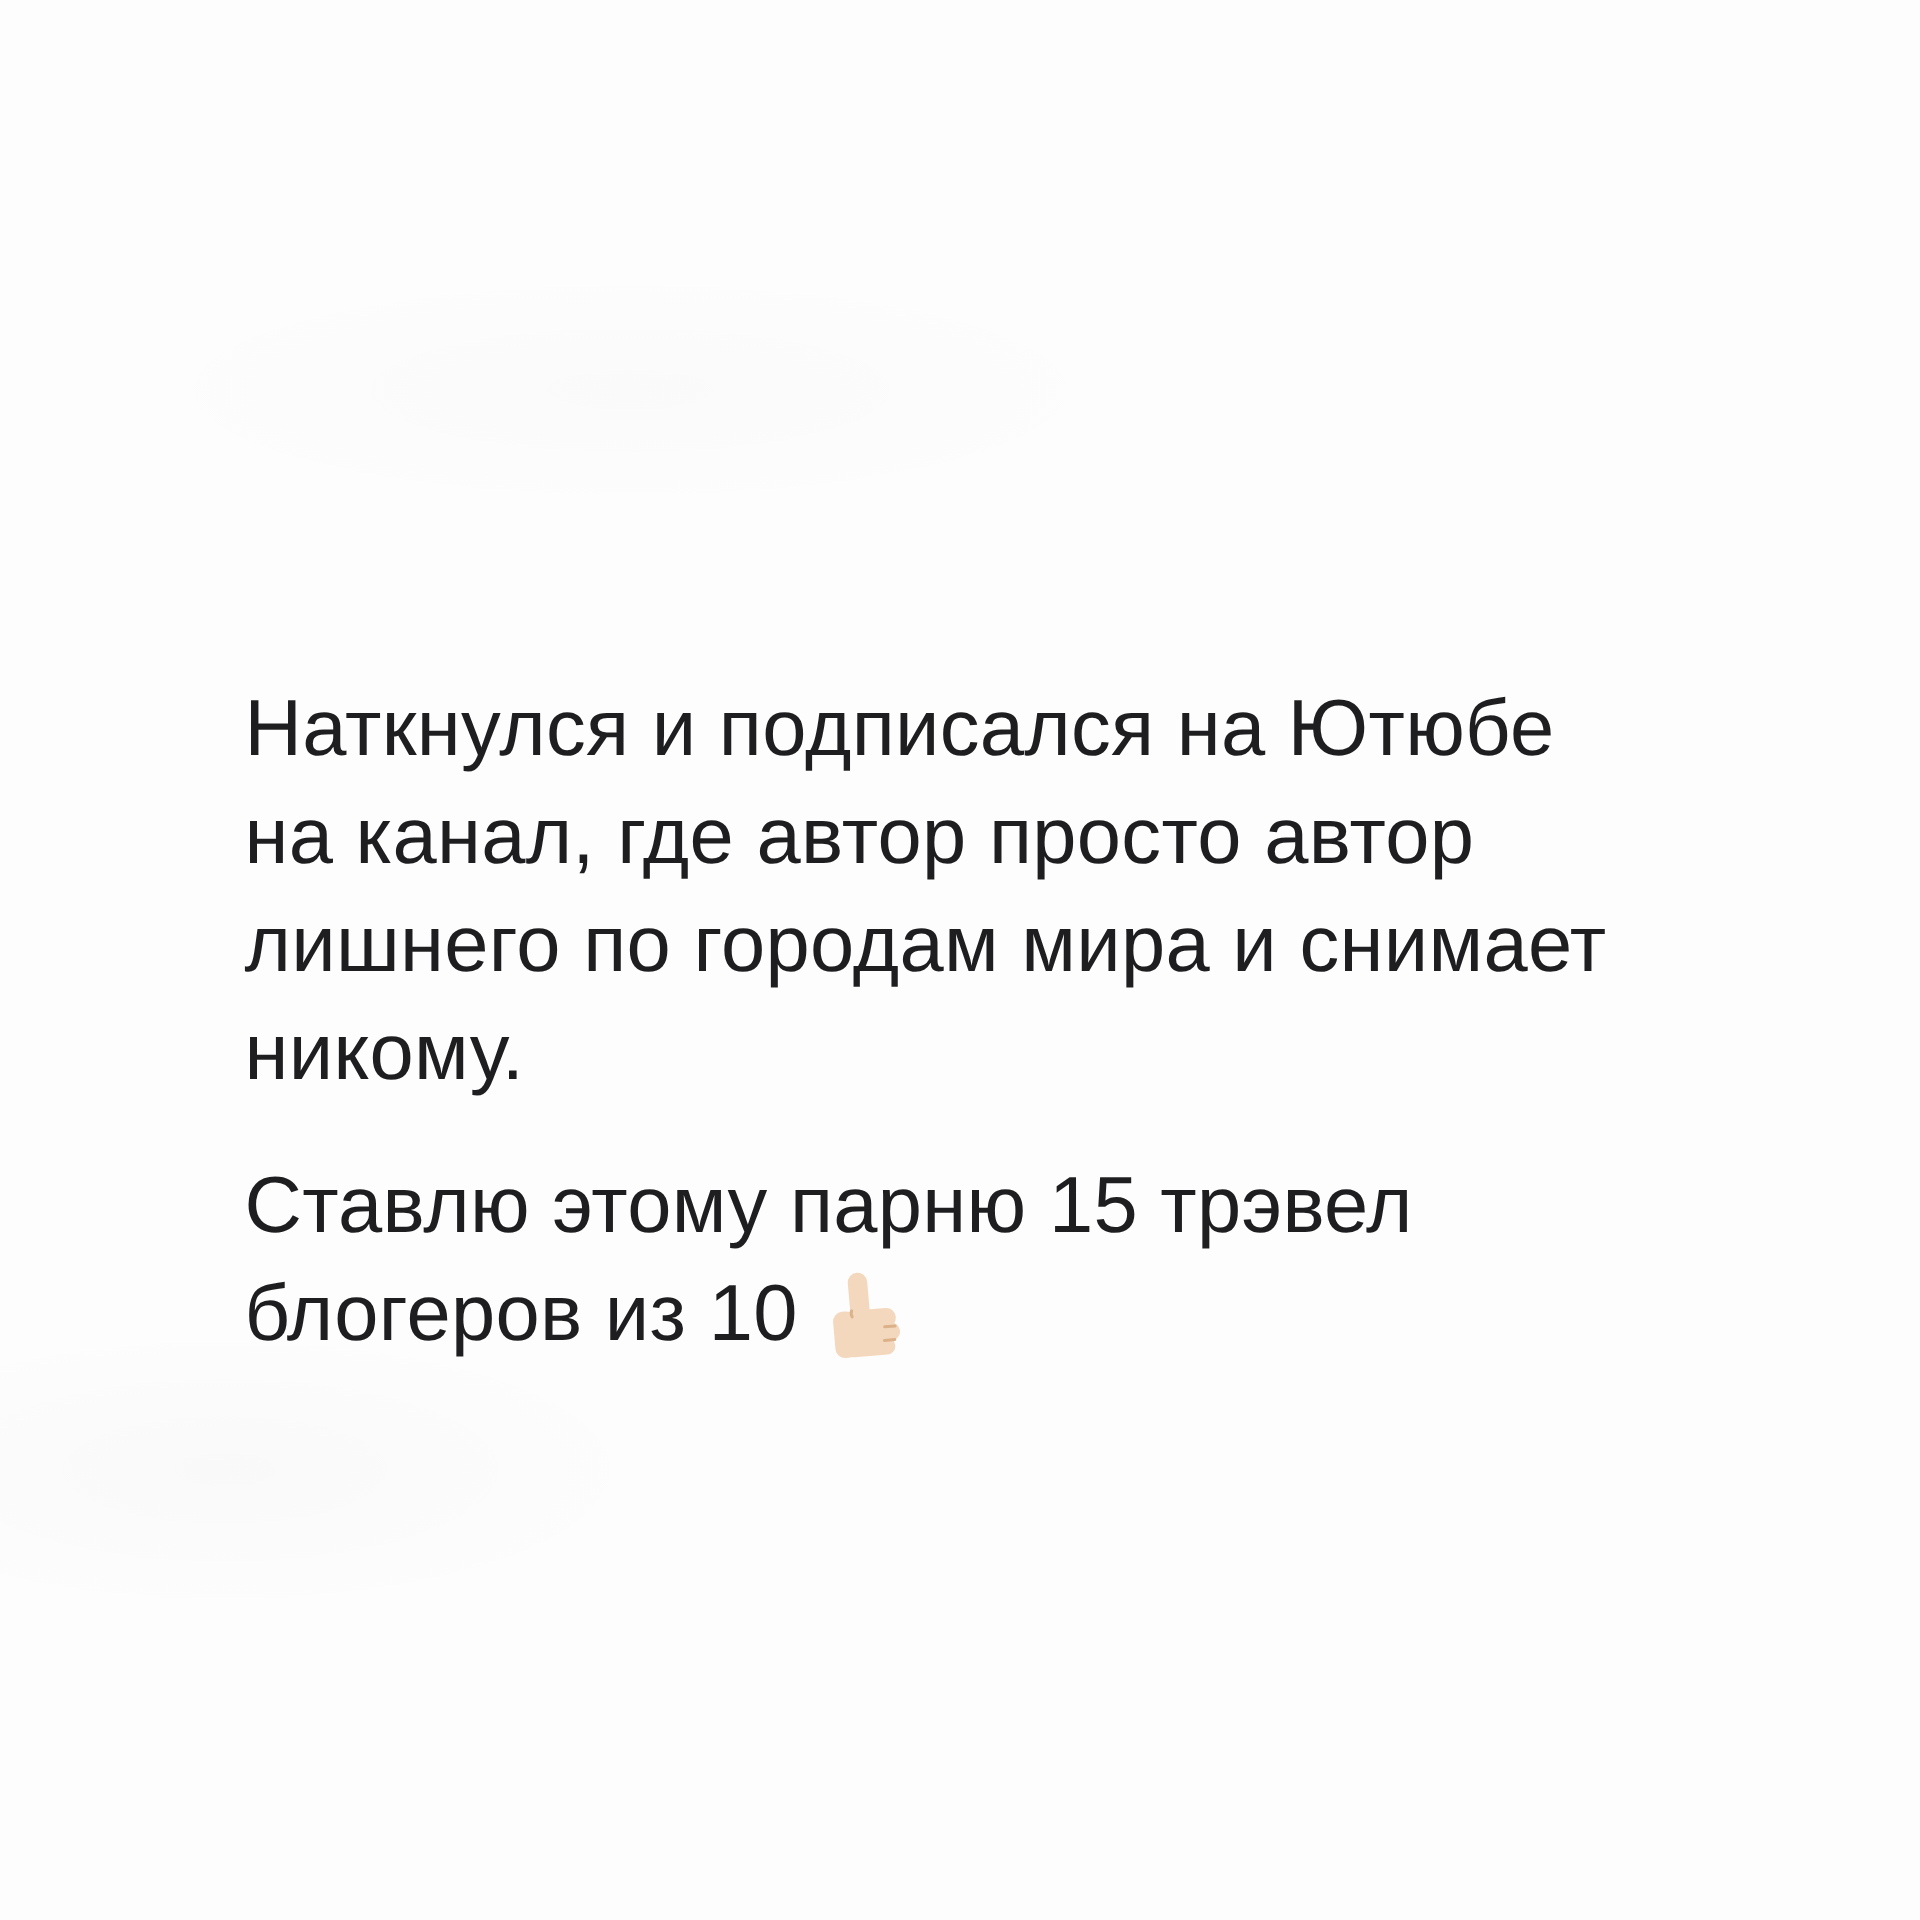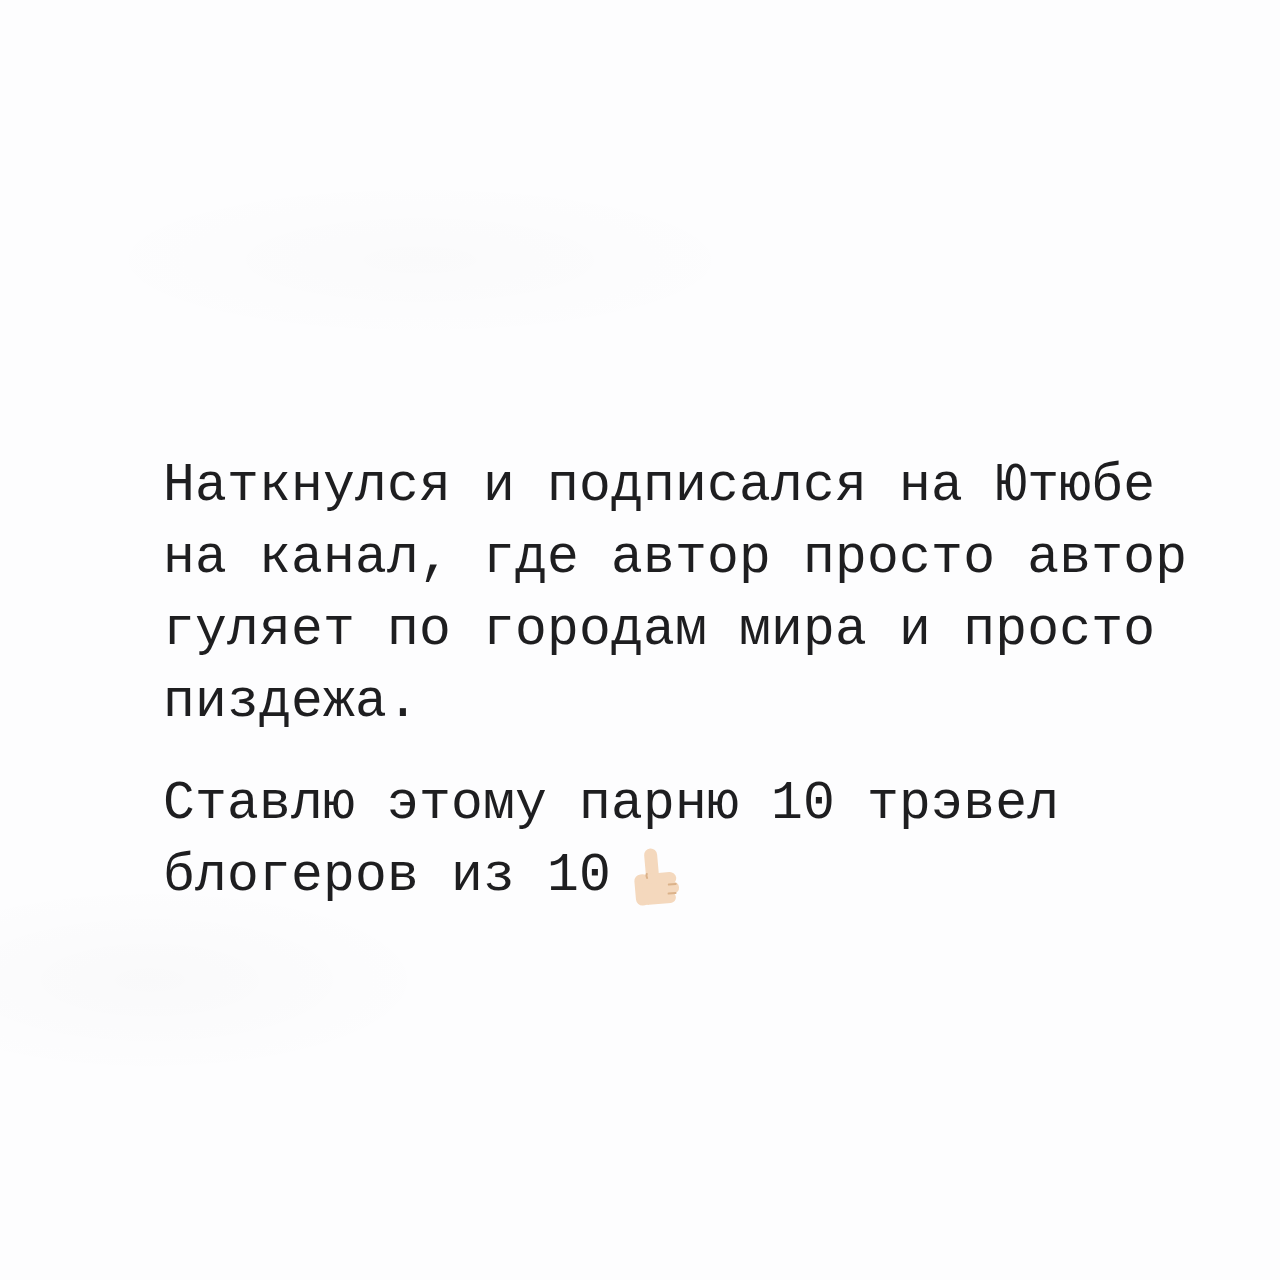--- a/index.html
+++ b/index.html
@@ -18,46 +18,45 @@
   }
   .post {
     position: absolute;
     left: 163px;
     top: 450px;
     font-size: 53px;
     line-height: 72px;
     letter-spacing: 0.2px;
     font-weight: 400;
     color: #1e1e20;
-    font-family: Liberation Mono, monospace;
   }
   .para { margin: 0; }
   .para2 { margin-top: 30px; }
   .line { white-space: nowrap; }
   .line-with-emoji { display: flex; align-items: center; }
   .emoji {
     width: 57px;
     height: 60px;
     margin-left: 18px;
     transform: rotate(-5deg);
     flex: 0 0 auto;
   }
 </style>
 </head>
 <body>
 
 <main class="post">
   <section class="para">
     <div class="line">Наткнулся и подписался на Ютюбе</div>
     <div class="line">на канал, где автор просто автор</div>
-    <div class="line">гуляет по городам мира и просто</div>
-    <div class="line">пиздежа.</div>
+    <div class="line">лишнего по городам мира и снимает</div>
+    <div class="line">никому.</div>
   </section>
   <section class="para para2">
-    <div class="line">Ставлю этому парню 10 трэвел</div>
+    <div class="line">Ставлю этому парню 15 трэвел</div>
     <div class="line line-with-emoji">
       <span>блогеров из 10</span>
       <svg class="emoji" viewBox="0 0 57 60" aria-hidden="true">
         <g>
           <rect x="17" y="2" width="13" height="34" rx="6.5" fill="#f4d8bd"></rect>
           <rect x="5" y="27" width="15" height="31" rx="6.5" fill="#f4d8bd"></rect>
           <rect x="12" y="27" width="35" height="13" rx="6.5" fill="#f4d8bd"></rect>
           <rect x="12" y="37" width="37" height="12" rx="6" fill="#f4d8bd"></rect>
           <rect x="12" y="47" width="33" height="11" rx="5.5" fill="#f4d8bd"></rect>
         </g>

